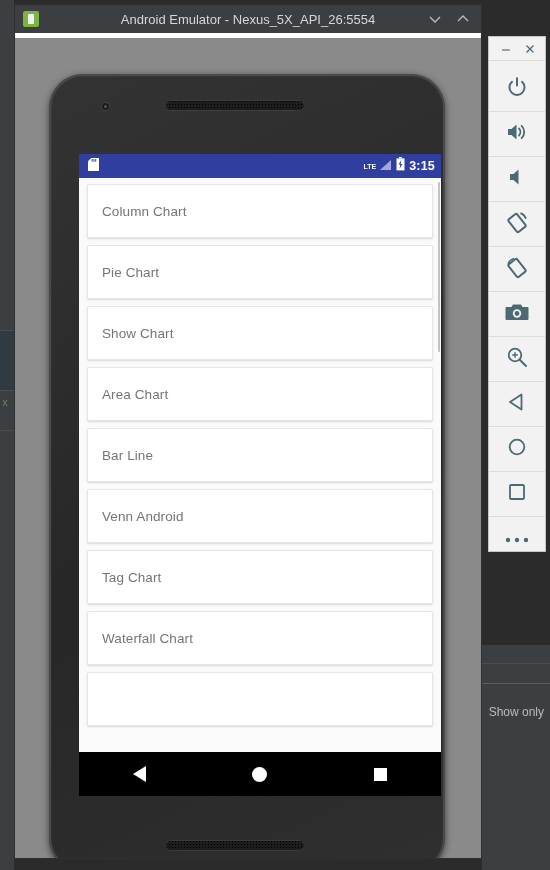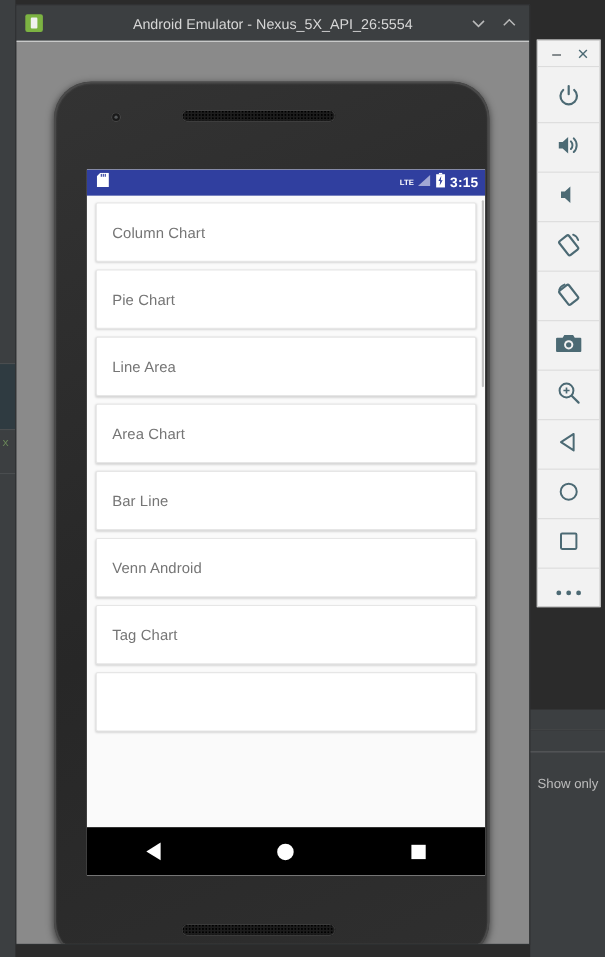--- a/index.html
+++ b/index.html
@@ -34,21 +34,21 @@
     position: absolute;
     left: 14px; top: 4px;
     width: 468px; height: 855px;
     background: #3c3f41;
     border: 1px solid #2d2f30;
   }
   .emu-titlebar {
     position: relative;
     height: 33px;
     background: #3c3f41;
-    border-bottom: 1px solid #ffffff;
+    border-bottom: 5px solid #ffffff;
     display: flex; align-items: center;
   }
   .emu-app-icon {
     width: 16px; height: 16px;
     margin-left: 8px;
     background: #7cb342;
     border-radius: 2px;
     display: flex; align-items: center; justify-content: center;
   }
   .emu-app-icon i {
@@ -286,33 +286,36 @@
           </div>
 
           <div class="applist">
             <div class="card">
                 <span class="card-label">Column Chart</span>
               </div>
             <div class="card">
                 <span class="card-label">Pie Chart</span>
               </div>
             <div class="card">
-                <span class="card-label">Line Area</span>
+                <span class="card-label">Show Chart</span>
               </div>
             <div class="card">
                 <span class="card-label">Area Chart</span>
               </div>
             <div class="card">
                 <span class="card-label">Bar Line</span>
               </div>
             <div class="card">
                 <span class="card-label">Venn Android</span>
               </div>
             <div class="card">
                 <span class="card-label">Tag Chart</span>
+              </div>
+            <div class="card">
+                <span class="card-label">Waterfall Chart</span>
               </div>
             <div class="card"></div>
             <div class="list-scrollbar"></div>
           </div>
 
           <div class="navbar">
             <div class="nav-btn">
                 <span class="nav-back"></span>
               </div>
             <div class="nav-btn">

